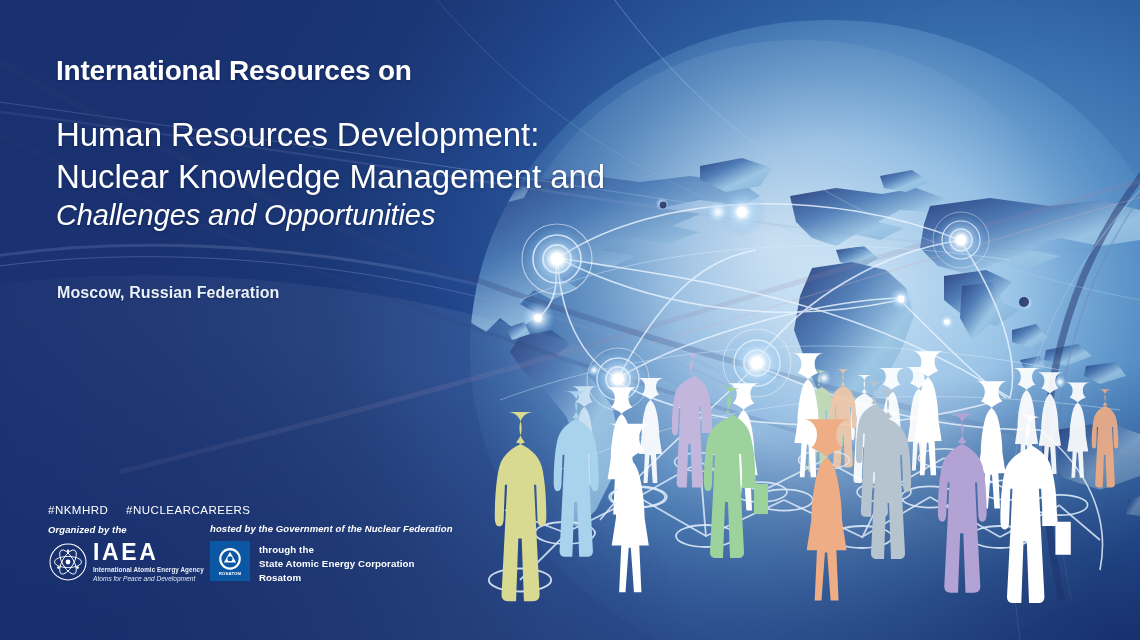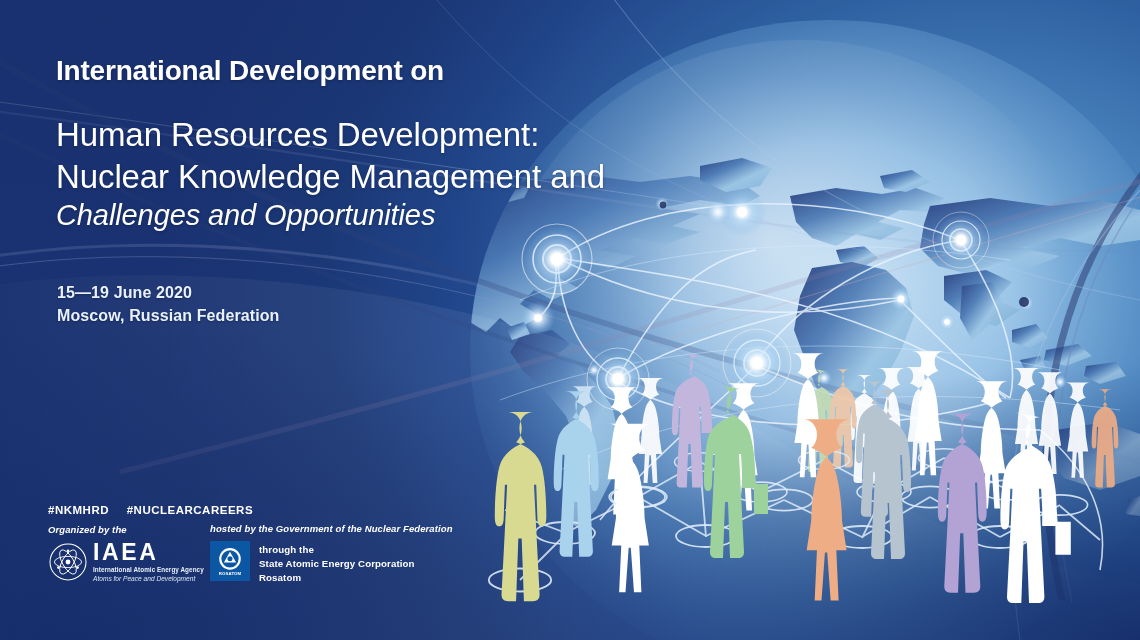--- a/index.html
+++ b/index.html
@@ -51,21 +51,21 @@
   }
   .whenwhere {
     position: absolute; left: 57px; top: 281px;
     font-size: 16px; font-weight: bold; color: #e9f1fb;
     line-height: 1.45; letter-spacing: .1px;
     text-shadow: 0 1px 2px rgba(10,25,60,.45);
   }
   
   .hashtags {
     position: absolute; left: 48px; top: 504px;
-    font-size: 11.5px; font-weight: bold; color: #ffffff;
+    font-size: 11.5px; font-weight: normal; color: #ffffff;
     letter-spacing: .5px;
   }
   .hashtags span { margin-right: 14px; }
   
   .footer { position: absolute; left: 48px; top: 524px; width: 470px; }
   .org-col { position: absolute; left: 0; top: 0; width: 190px; }
   .host-col { position: absolute; left: 162px; top: -1px; width: 310px; }
   .smalllabel {
     font-size: 9.5px; font-weight: bold; color: #ffffff;
     letter-spacing: .1px; white-space: nowrap; font-style: italic;
@@ -463,30 +463,29 @@
       <g transform="translate(975,528) scale(1.06)" fill="#b2a3d4">
           <use href="#fig-man"></use>
         </g>
       <g transform="translate(1040,536) scale(1.1)" fill="#ffffff">
           <use href="#fig-case"></use>
         </g>
     </g>
   </svg>
 
   <div class="textblock">
-    <div class="kicker">International Development on</div>
+    <div class="kicker">International Resources on</div>
     <div class="maintitle">
       <div>Human Resources Development:</div>
       <div>Nuclear Knowledge Management and</div>
     </div>
     <div class="subtitle">Challenges and Opportunities</div>
   </div>
 
   <div class="whenwhere">
-    <div>15—19 June 2020</div>
     <div>Moscow, Russian Federation</div>
   </div>
 
   <div class="hashtags">
     <span>#NKMHRD</span>
     <span>#NUCLEARCAREERS</span>
   </div>
 
   <div class="footer">
 

